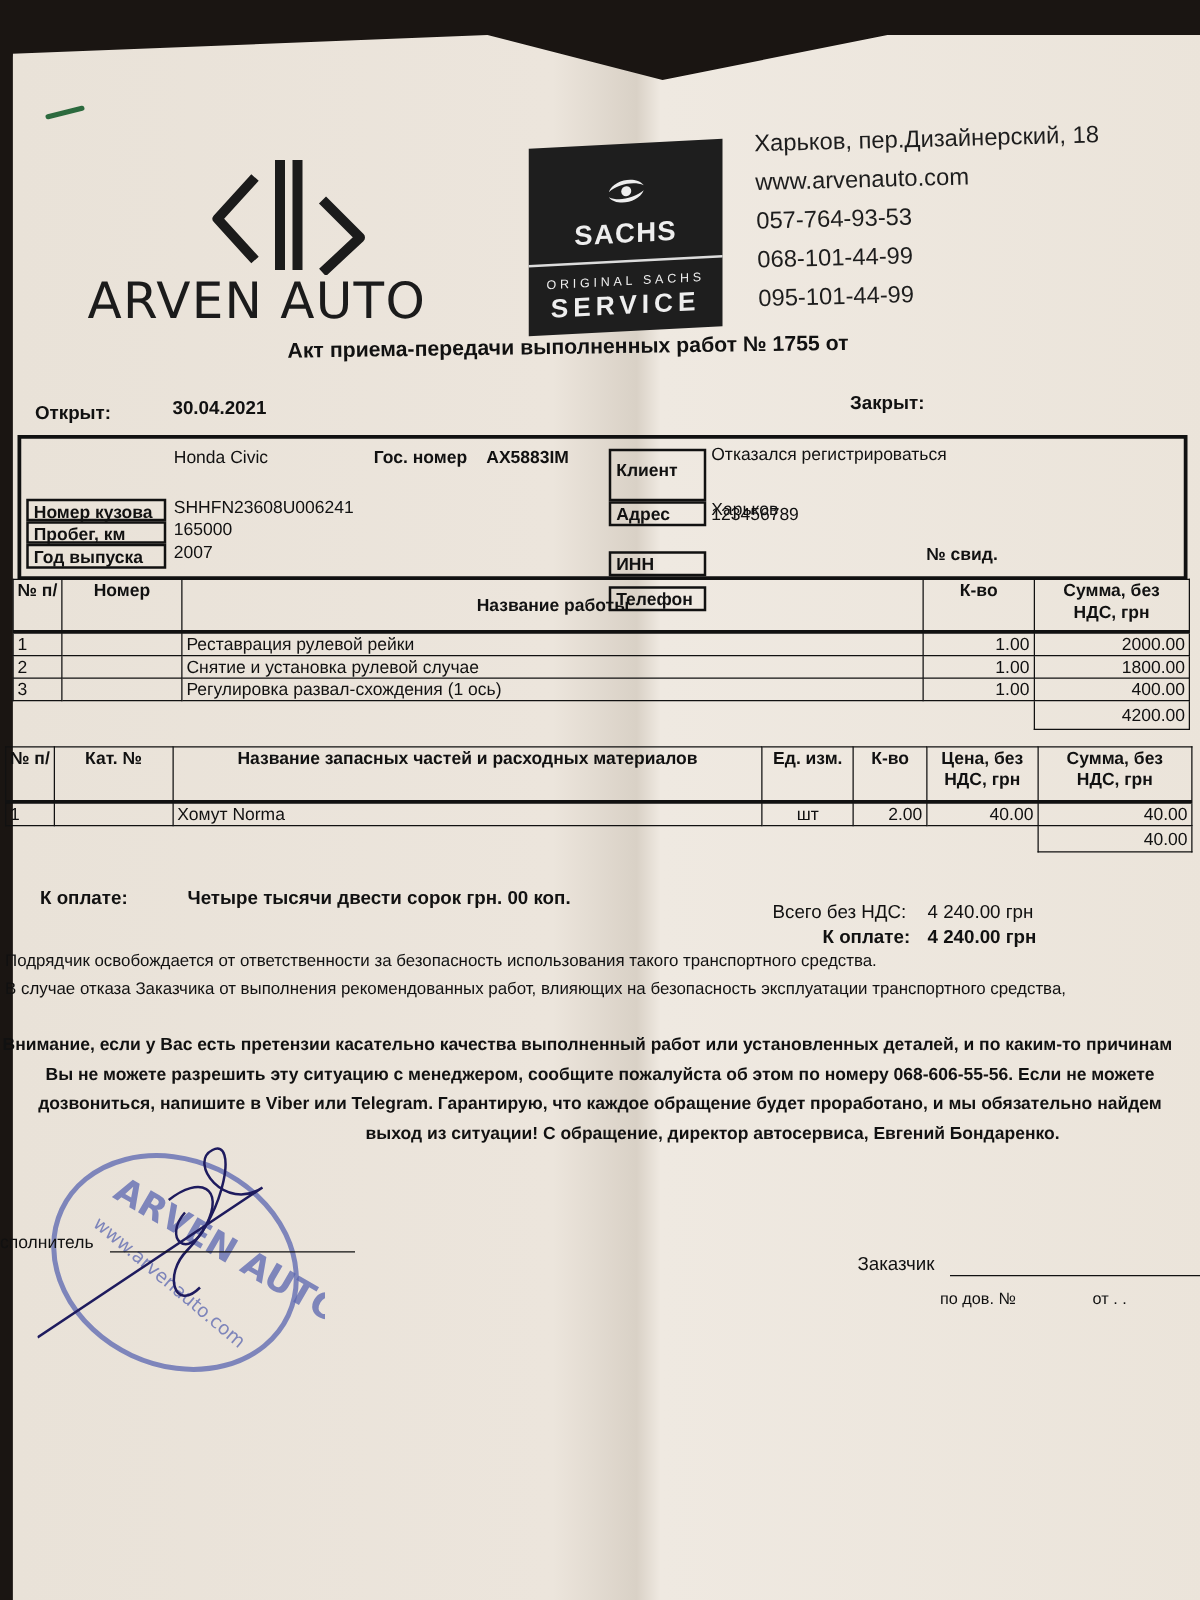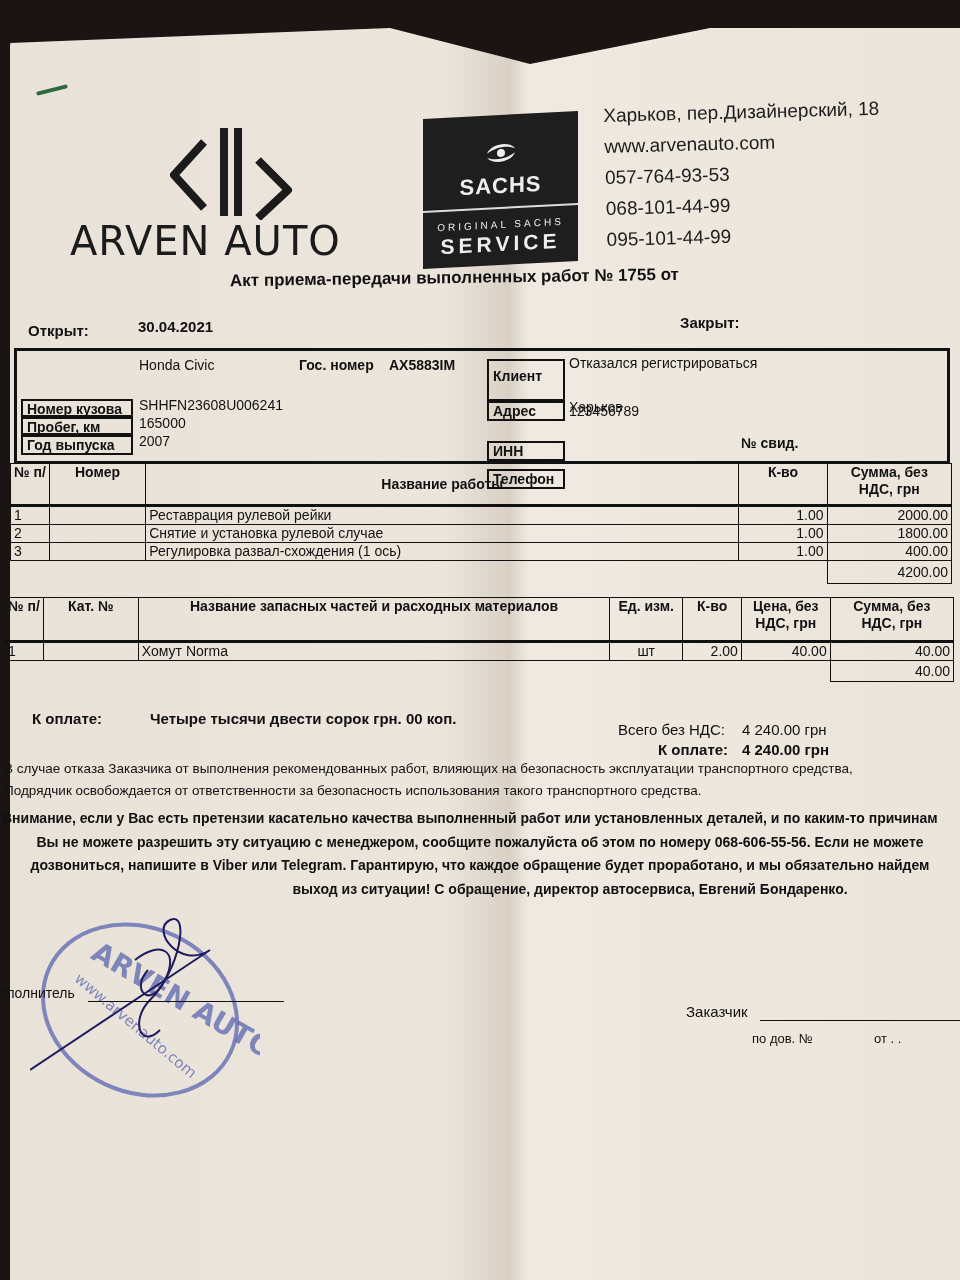--- a/index.html
+++ b/index.html
@@ -234,25 +234,25 @@
 </table>
 
 <div class="totals bold" style="left:32px;top:710px;">К оплате:</div>
 <div class="totals bold" style="left:130px;top:710px;margin-left:20px;">Четыре тысячи двести сорок грн. 00 коп.</div>
 <div class="totals" style="left:618px;top:721px;">Всего без НДС:</div>
 <div class="totals" style="left:742px;top:721px;">4 240.00  грн</div>
 <div class="totals bold" style="left:658px;top:741px;">К оплате:</div>
 <div class="totals bold" style="left:742px;top:741px;">4 240.00  грн</div>
 
 <div class="paragraph" style="left:4px;top:758px;">
+  <div>Подрядчик освобождается от ответственности за безопасность использования такого транспортного средства.</div>
   <div>В случае отказа Заказчика от выполнения рекомендованных работ, влияющих на безопасность эксплуатации транспортного средства,</div>
-  <div>Подрядчик освобождается от ответственности за безопасность использования такого транспортного средства.</div>
-</div>
-
-<div class="notice" style="top:807px;">
+</div>
+
+<div class="notice" style="top:824px;">
   <div style="text-align:left;padding-left:2px;">Внимание, если у Вас есть претензии касательно качества выполненный работ или установленных деталей, и по каким-то причинам</div>
   <div>Вы не можете разрешить эту ситуацию с менеджером, сообщите пожалуйста об этом по номеру 068-606-55-56. Если не можете</div>
   <div>дозвониться, напишите в Viber или Telegram. Гарантирую, что каждое обращение будет проработано, и мы обязательно найдем</div>
   <div style="padding-left:180px;">выход из ситуации! С обращение, директор автосервиса, Евгений Бондаренко.</div>
 </div>
 
 <svg class="stamp" viewBox="0 0 230 190">
   <ellipse cx="110" cy="100" rx="100" ry="82" fill="none" stroke="#5a66b0" stroke-width="4" opacity="0.75" transform="rotate(25 110 100)"></ellipse>
   <text x="40" y="80" fill="#5a66b0" opacity="0.75" font-size="28" font-family="DejaVu Sans, sans-serif" font-weight="bold" transform="rotate(30 110 100)">ARVEN AUTO</text>
   <text x="40" y="120" fill="#5a66b0" opacity="0.75" font-size="15" font-family="DejaVu Sans, sans-serif" transform="rotate(40 110 100)">www.arvenauto.com</text>

